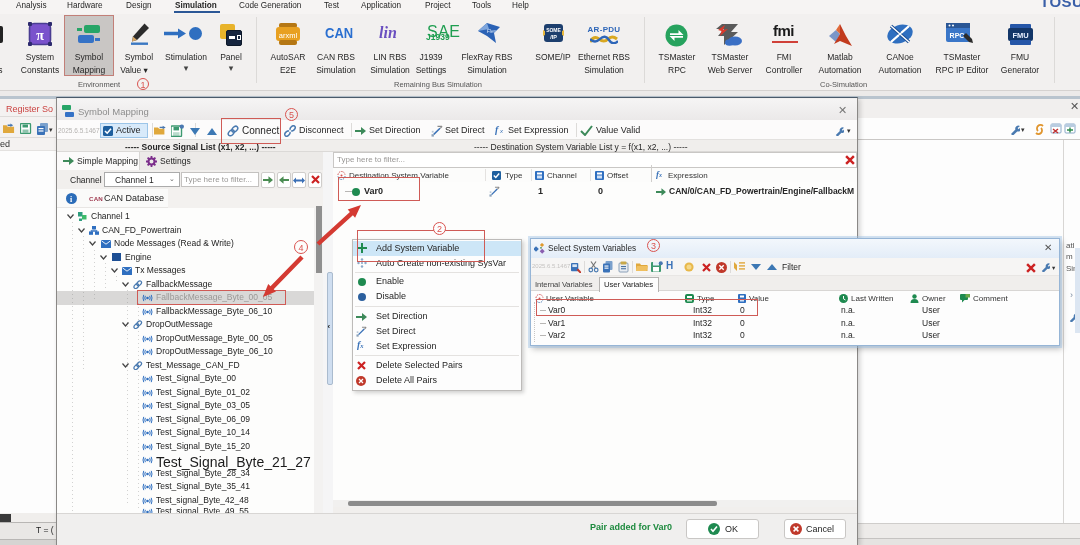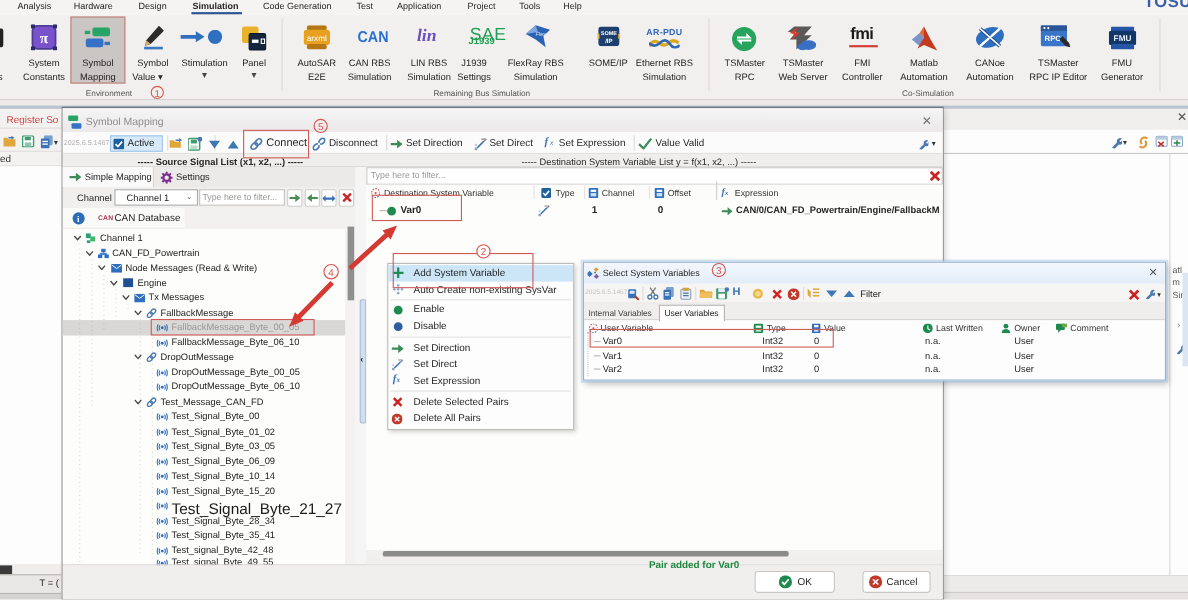--- a/index.html
+++ b/index.html
@@ -620,21 +620,21 @@
 <svg class="ab" style="left:656px;top:188px" width="10" height="8" viewBox="0 0 11 8">
       <path d="M0 3 h6 v-3 l5 4 -5 4 v-3 h-6 Z" fill="#3d8a5a"></path>
     </svg>
 <div class="tx" style="left:669px;top:186px;font-size:8.5px;font-weight:bold">CAN/0/CAN_FD_Powertrain/Engine/FallbackM</div>
 
 <div class="ab" style="left:333px;top:500px;width:524px;height:7px;background:#f1f0ef"></div>
 <div class="ab" style="left:348px;top:501px;width:369px;height:5px;background:#8c8c8c;border-radius:2px"></div>
 <div class="ab" style="left:333px;top:507px;width:524px;height:6px;background:#f1efed"></div>
 
 <div class="ab" style="left:57px;top:514px;width:800px;height:31px;background:#f0efee"></div>
-<div class="tx" style="left:590px;top:508px;font-size:9px;font-weight:bold;color:#1d8a3e">Pair added for Var0</div>
+<div class="tx" style="left:590px;top:522px;font-size:9px;font-weight:bold;color:#1d8a3e">Pair added for Var0</div>
 <div class="ab" style="left:686px;top:519px;width:73px;height:20px;background:#fff;border:1px solid #c9c7c5;border-radius:3px"></div>
 <svg class="ab" style="left:708px;top:523px" width="12" height="12" viewBox="0 0 12 12">
       <circle cx="6" cy="6" r="6" fill="#1e8a50"></circle>
       <path d="M3 6 l2 2.2 L9 3.6" stroke="#fff" stroke-width="1.6" fill="none"></path>
     </svg>
 <div class="tx" style="left:725px;top:524px;font-size:9px">OK</div>
 <div class="ab" style="left:784px;top:519px;width:62px;height:20px;background:#fff;border:1px solid #c9c7c5;border-radius:3px"></div>
 <svg class="ab" style="left:790px;top:523px" width="12" height="12" viewBox="0 0 12 12">
       <circle cx="6" cy="6" r="6" fill="#c0392b"></circle>
       <path d="M3.6 3.6 L8.4 8.4 M8.4 3.6 L3.6 8.4" stroke="#fff" stroke-width="1.5"></path>

